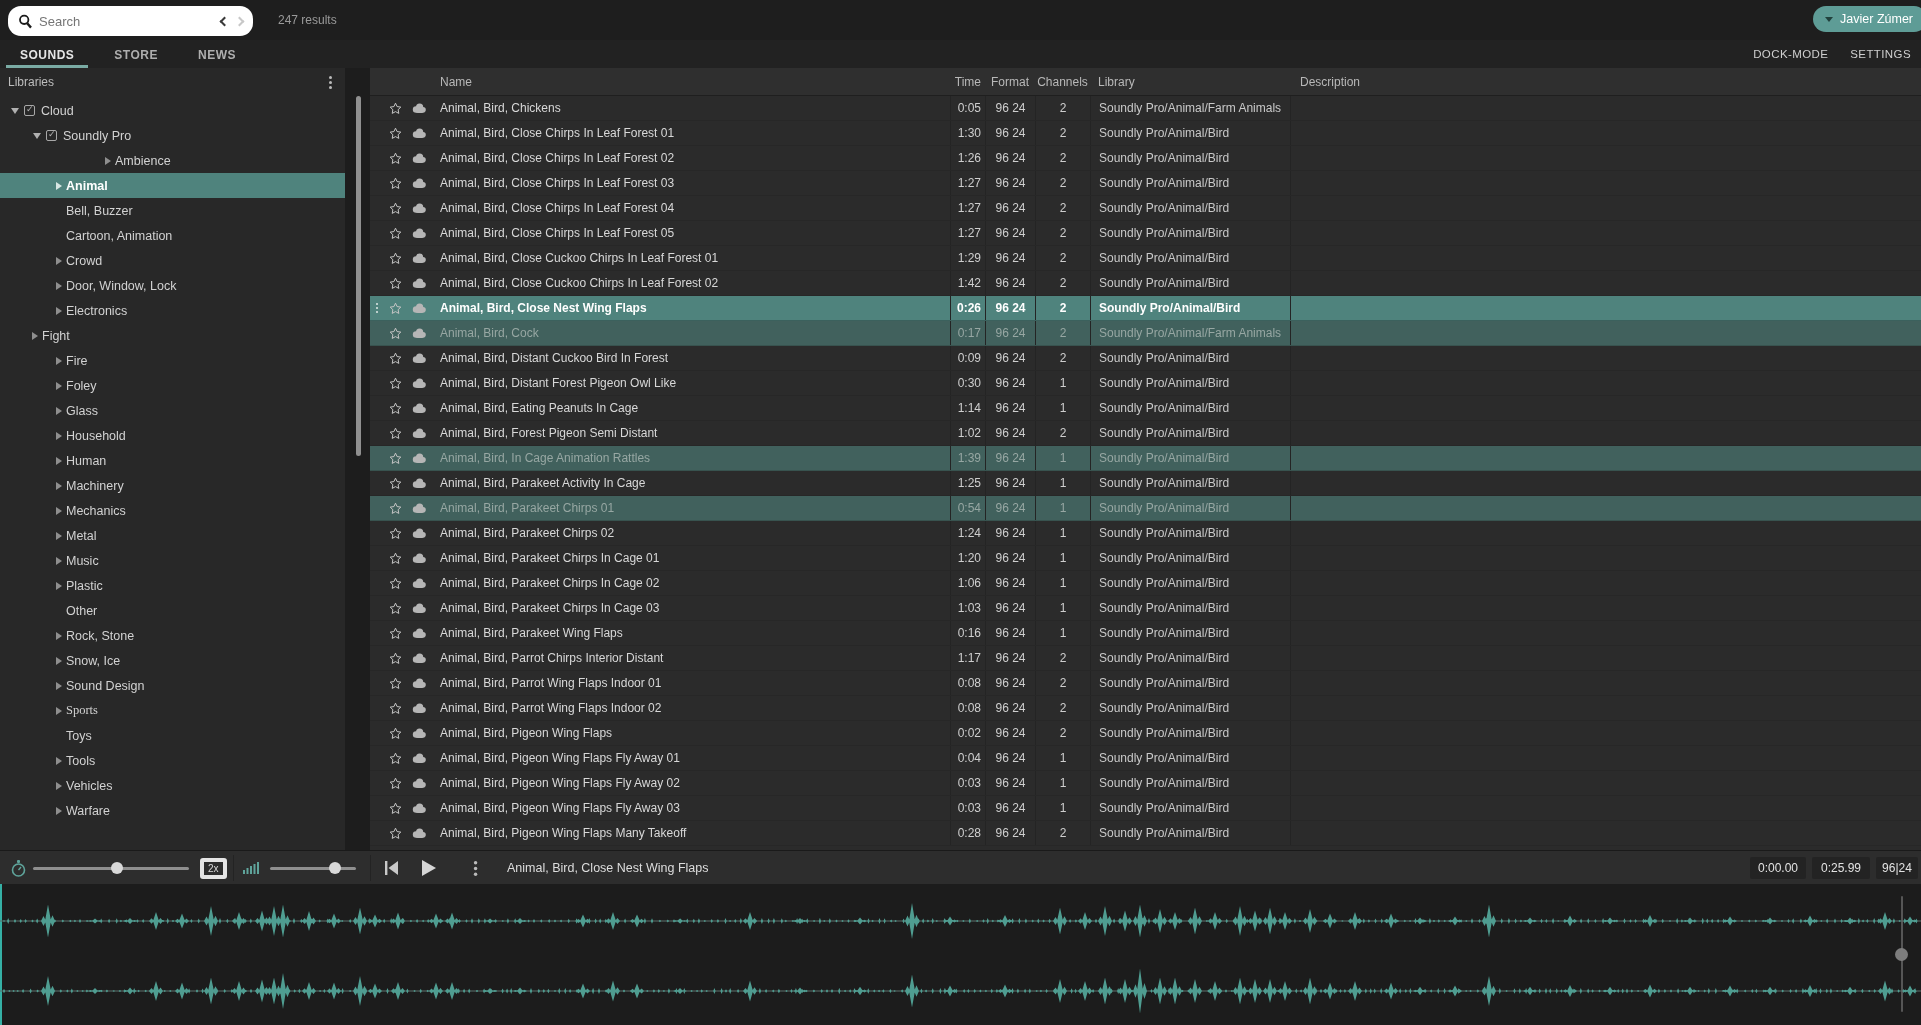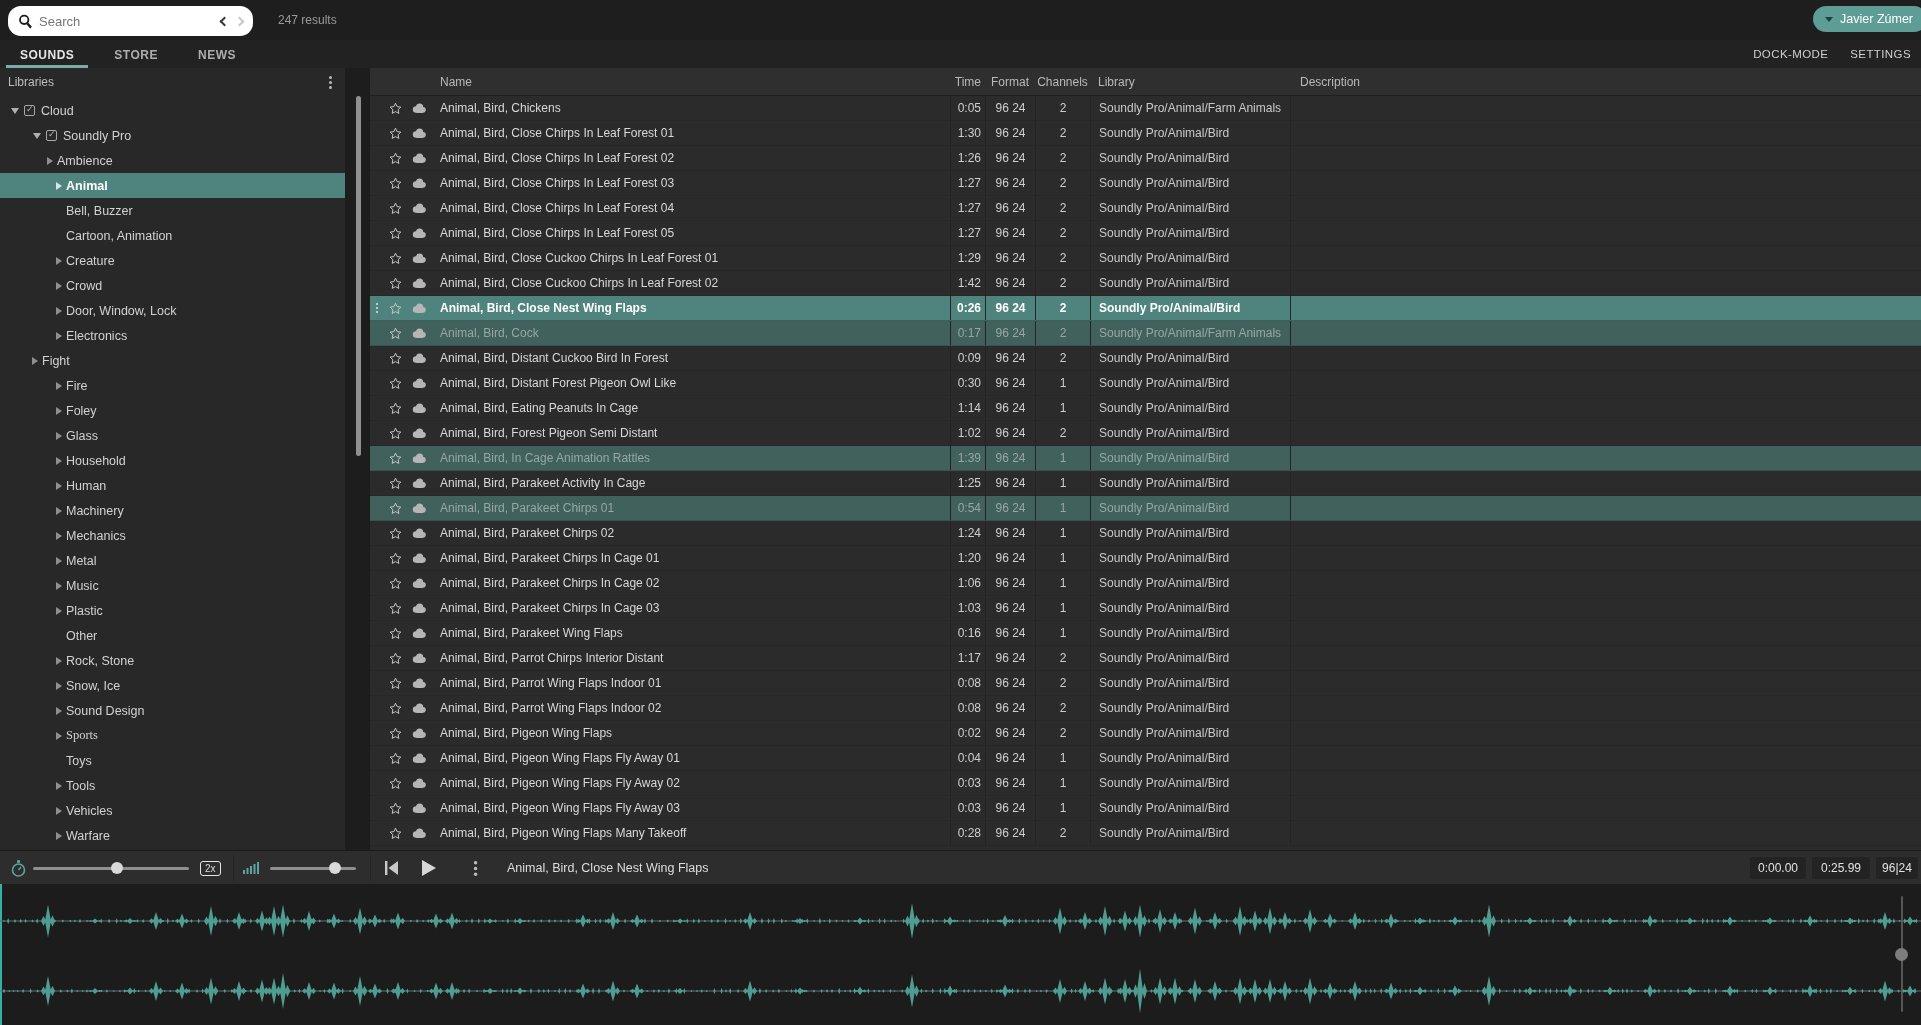--- a/index.html
+++ b/index.html
@@ -81,21 +81,21 @@
   .trow.active .rowdots { visibility:visible; }
   .rowdots i { display:block; width:2.5px; height:2.5px; border-radius:50%; background:#dfe9e7; margin:1.5px auto; }
   .icn { display:flex; justify-content:center; align-items:center; }
 
   
   .player { position:absolute; left:0; top:850px; width:1921px; height:34px; background:#2d2d2d;
             border-top:1px solid #1a1a1a; }
   .pl-abs { position:absolute; top:0; height:34px; display:flex; align-items:center; }
   .slider { position:relative; height:3px; background:#8f8f8f; border-radius:2px; }
   .knob { position:absolute; top:-5px; width:12px; height:12px; border-radius:50%; background:#d9d9d9; }
-  .speedbox { border:1px solid #e5e5e5; border-radius:3px; color:#d8d8d8; font-size:10px;
+  .speedbox { border:4px solid #e5e5e5; border-radius:3px; color:#d8d8d8; font-size:10px;
               padding:1px 4px; }
   .pdiv { position:absolute; top:4px; width:1px; height:26px; background:#232323; }
   .ptitle { font-size:12.5px; color:#ddd; }
   .tbox { height:22px; background:#232323; border-radius:2px; color:#e2e2e2; font-size:12px;
           display:flex; align-items:center; justify-content:center; }
 
   
   .wave { position:absolute; left:0; top:884px; width:1921px; height:141px; background:#1c1c1c; cursor:pointer; }
   .wave svg { position:absolute; left:0; }
   .playhead { position:absolute; left:0; top:0; width:2px; height:141px; background:#35b0a5; }
@@ -154,45 +154,39 @@
           <span class="cbox"></span>
           <span>Cloud</span>
         </div>
         <div class="titem" style="padding-left: 30px;">
           <span class="arr">
             <i class="arr-open"></i>
           </span>
           <span class="cbox"></span>
           <span>Soundly Pro</span>
         </div>
-        <div class="titem" style="padding-left: 43px;">
+        <div class="titem" style="padding-left: 73px; margin-left: 28px;">
           <span class="arr">
             <i class="arr-closed"></i>
           </span>
           <span>Ambience</span>
         </div>
         <div class="titem sel" style="padding-left: 52px;">
           <span class="arr">
             <i class="arr-closed"></i>
           </span>
           <span>Animal</span>
         </div>
         <div class="titem" style="padding-left: 52px;">
           <span class="arr"></span>
           <span>Bell, Buzzer</span>
         </div>
         <div class="titem" style="padding-left: 52px;">
           <span class="arr"></span>
           <span>Cartoon, Animation</span>
-        </div>
-        <div class="titem" style="padding-left: 52px;">
-          <span class="arr">
-            <i class="arr-closed"></i>
-          </span>
-          <span>Creature</span>
         </div>
         <div class="titem" style="padding-left: 52px;">
           <span class="arr">
             <i class="arr-closed"></i>
           </span>
           <span>Crowd</span>
         </div>
         <div class="titem" style="padding-left: 52px;">
           <span class="arr">
             <i class="arr-closed"></i>

